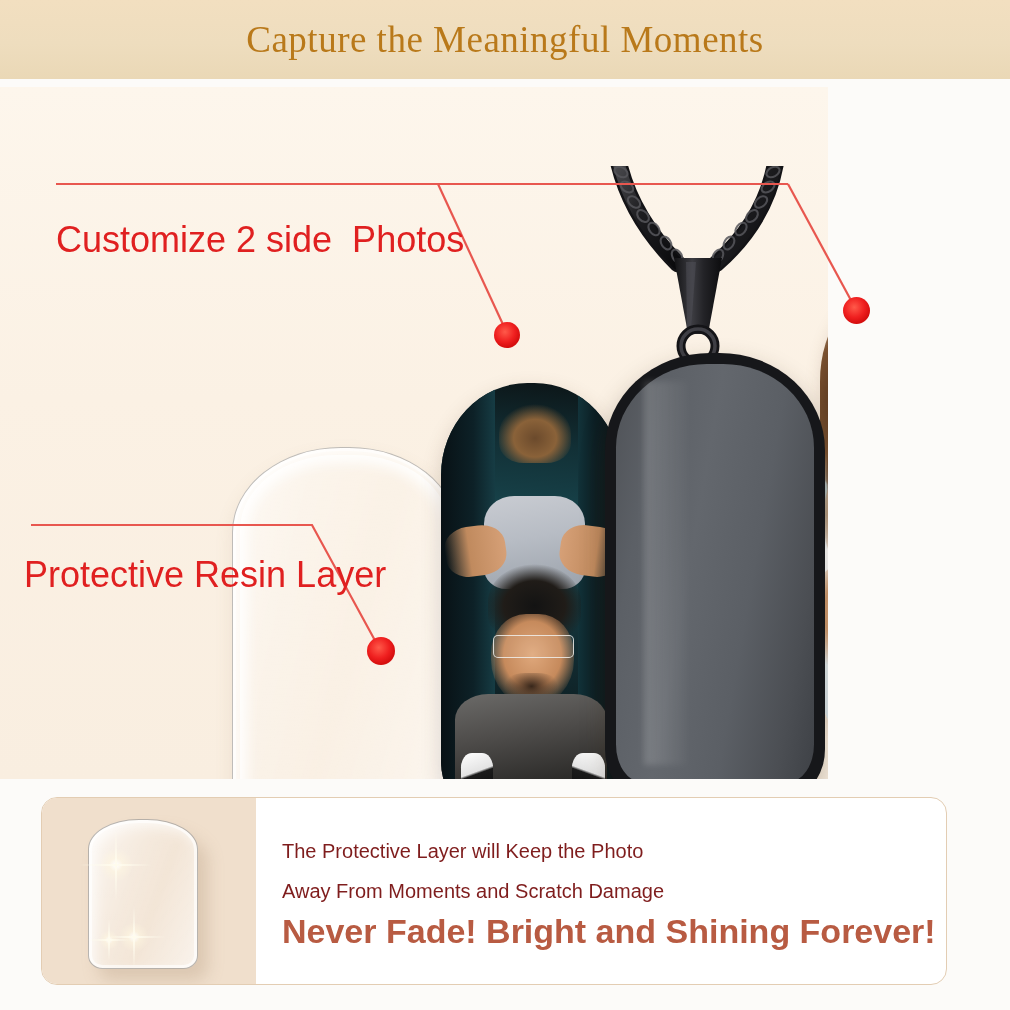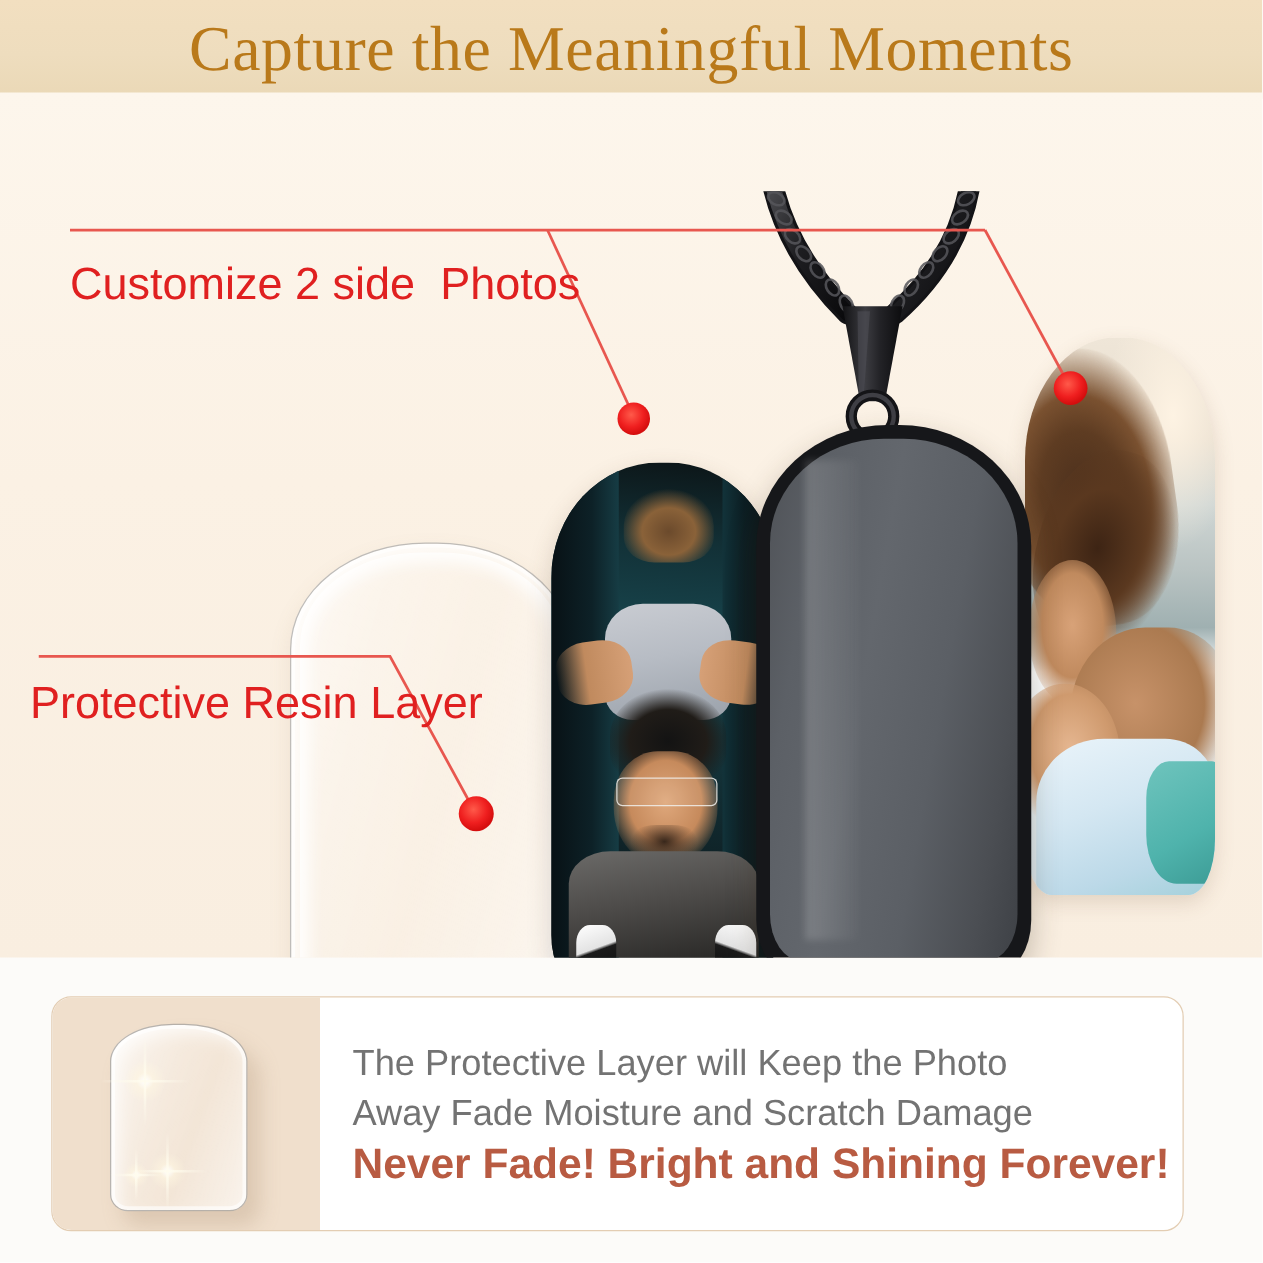--- a/index.html
+++ b/index.html
@@ -29,31 +29,31 @@
     background: linear-gradient(180deg, #f2dfc0 0%, #eeddbe 55%, #ead8b6 100%);
   }
   #header-title {
     position: absolute;
     left: 0; top: 0;
     width: 1010px; height: 79px;
     display: flex;
     align-items: center;
     justify-content: center;
     font-family: "Liberation Serif", serif;
-    font-size: 51px;
+    font-size: 37px;
     letter-spacing: 0.5px;
     color: #b9791a;
     white-space: pre;
   }
 
   
   #hero {
     position: absolute;
-    left: 0; top: 74px;
-    width: 1010px; height: 692px;
+    left: 0; top: 87px;
+    width: 828px; height: 692px;
     background: linear-gradient(180deg, #fdf6ec 0%, #fbf1e4 45%, #f9eee0 100%);
     overflow: hidden;
   }
 
   
   .annot-text {
     position: absolute;
     color: #e02020;
     font-family: "Liberation Sans", sans-serif;
     font-size: 36px;
@@ -372,23 +372,23 @@
   .sparkle::after  { left: 47%; top: -55%; width: 6%; height: 210%;
                      background: linear-gradient(180deg, rgba(255,255,255,0) 0%, rgba(255,252,238,0.95) 50%, rgba(255,255,255,0) 100%); }
 
   #bottom-text {
     flex: 1 1 auto;
     padding-left: 26px;
     padding-right: 16px;
   }
   .b-line {
     font-family: "Liberation Sans", sans-serif;
-    font-size: 29px;
+    font-size: 20px;
     line-height: 40px;
-    color: #737373;
+    color: #7f1d1d;
     white-space: pre;
   }
   .b-line.emph {
     color: #b85b42;
     font-weight: bold;
     font-size: 34px;
   }
 </style>
 </head>
 <body>
@@ -521,19 +521,19 @@
     <div id="bottom-thumb">
       <div class="glass">
         <div class="sparkle" style="left:10px; top:28px; width:34px; height:34px;"></div>
         <div class="sparkle" style="left:30px; top:102px; width:30px; height:30px;"></div>
         <div class="sparkle" style="left:10px; top:110px; width:20px; height:20px;"></div>
       </div>
     </div>
 
     <div id="bottom-text">
       <div class="b-line">The Protective Layer will Keep the Photo</div>
-      <div class="b-line">Away Fade Moisture and Scratch Damage</div>
+      <div class="b-line">Away From Moments and Scratch Damage</div>
       <div class="b-line emph">Never Fade! Bright and Shining Forever!</div>
     </div>
 
   </div>
 
 </div>
 
 </body></html>

